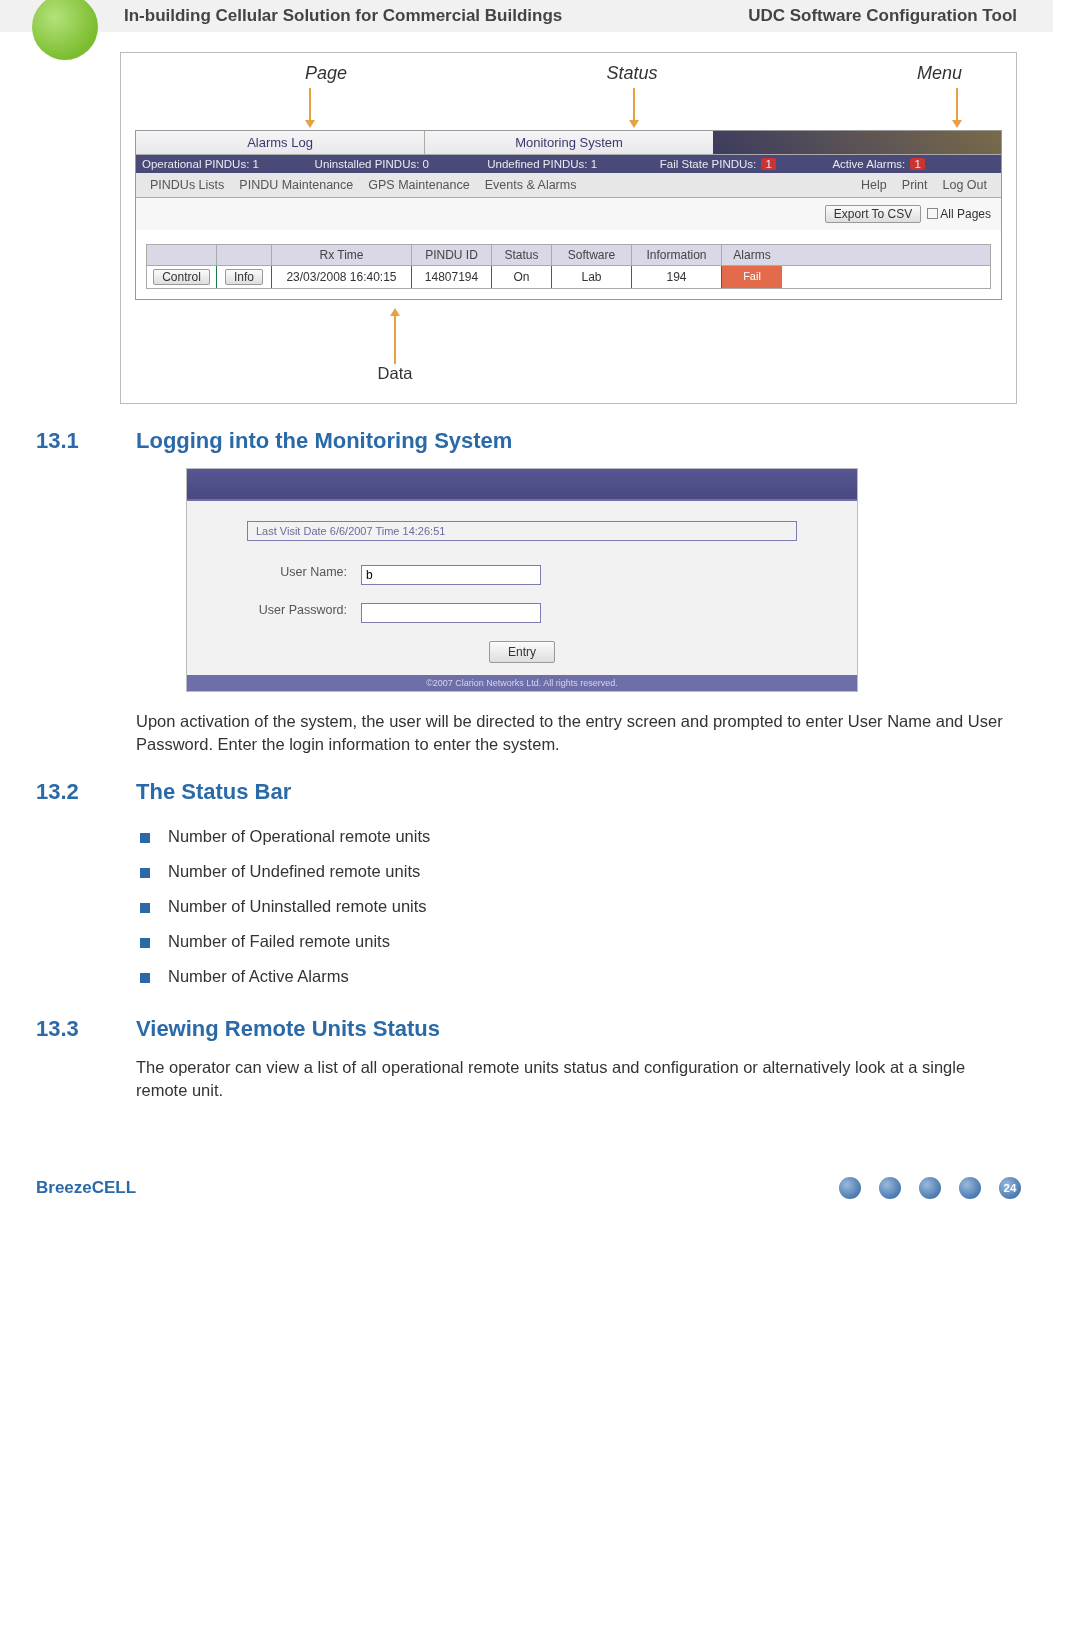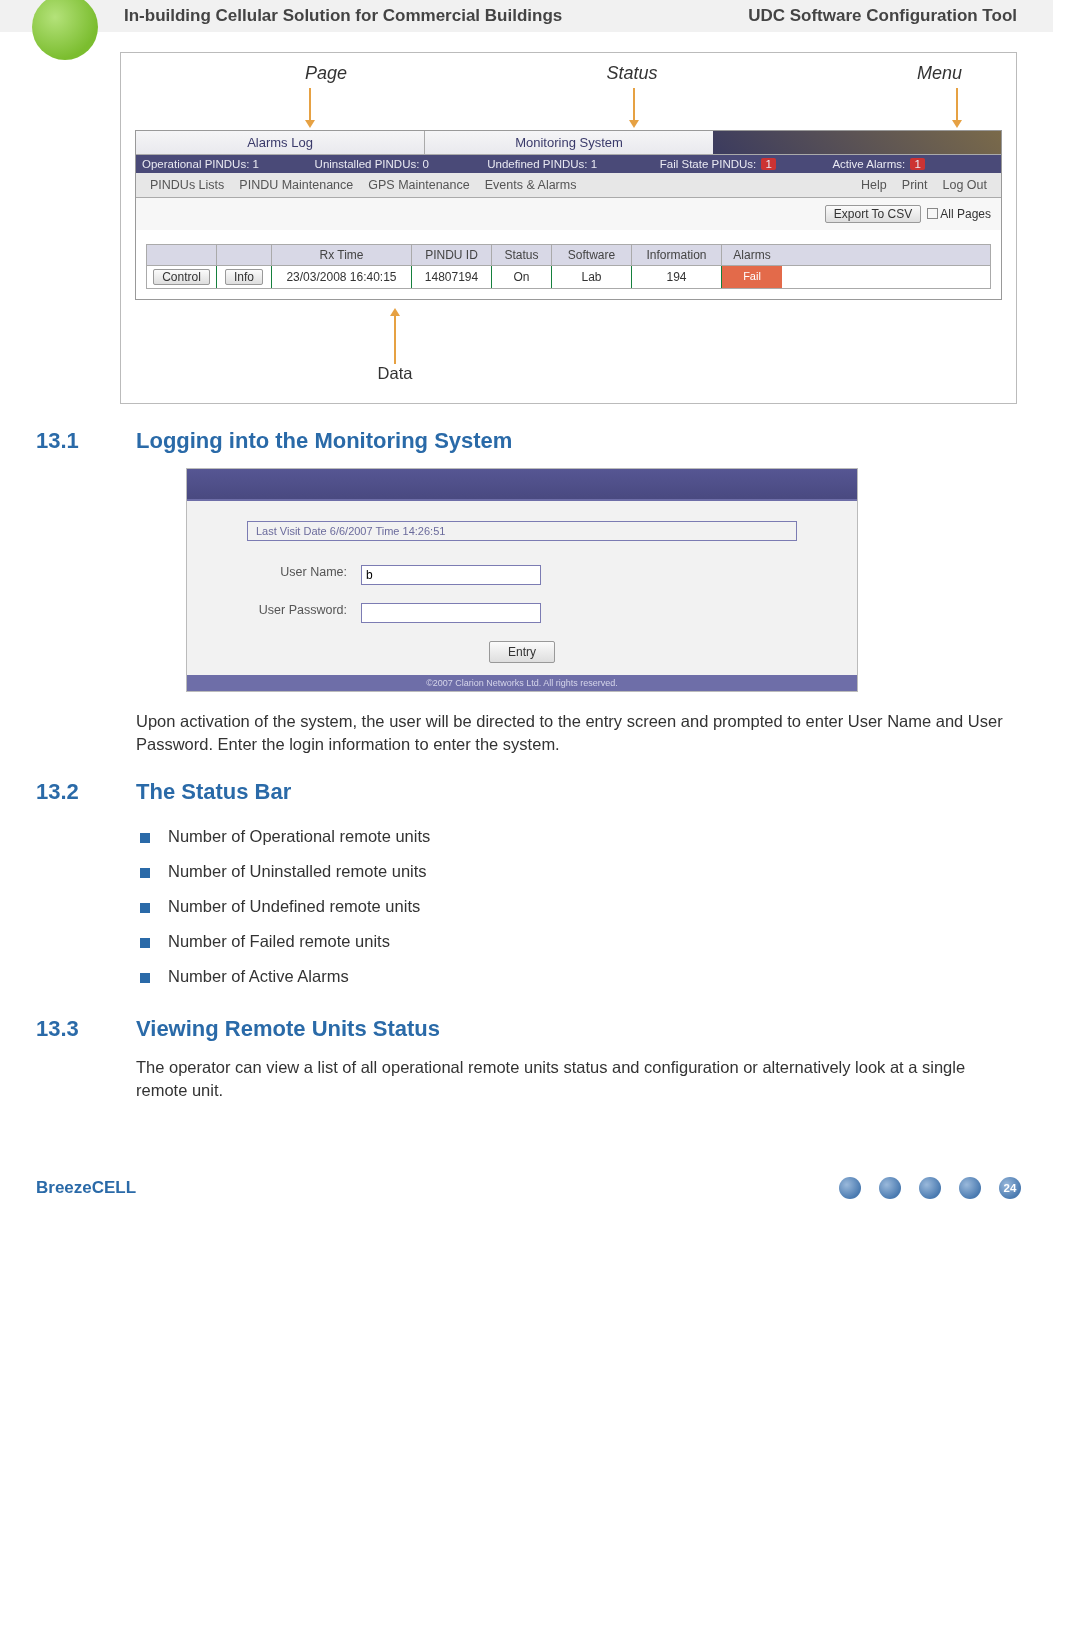--- a/index.html
+++ b/index.html
@@ -346,22 +346,22 @@
   </div>
 
   <div class="body-text">Upon activation of the system, the user will be directed to the entry screen and prompted to enter User Name and User Password. Enter the login information to enter the system.</div>
 
   <h2 class="sec">
     <span class="num">13.2</span>
     <span>The Status Bar</span>
   </h2>
   <ul class="sq">
     <li>Number of Operational remote units</li>
+    <li>Number of Undefined remote units</li>
     <li>Number of Uninstalled remote units</li>
-    <li>Number of Undefined remote units</li>
     <li>Number of Failed remote units</li>
     <li>Number of Active Alarms</li>
   </ul>
 
   <h2 class="sec">
     <span class="num">13.3</span>
     <span>Viewing Remote Units Status</span>
   </h2>
   <div class="body-text">The operator can view a list of all operational remote units status and configuration or alternatively look at a single remote unit.</div>
 </div>

